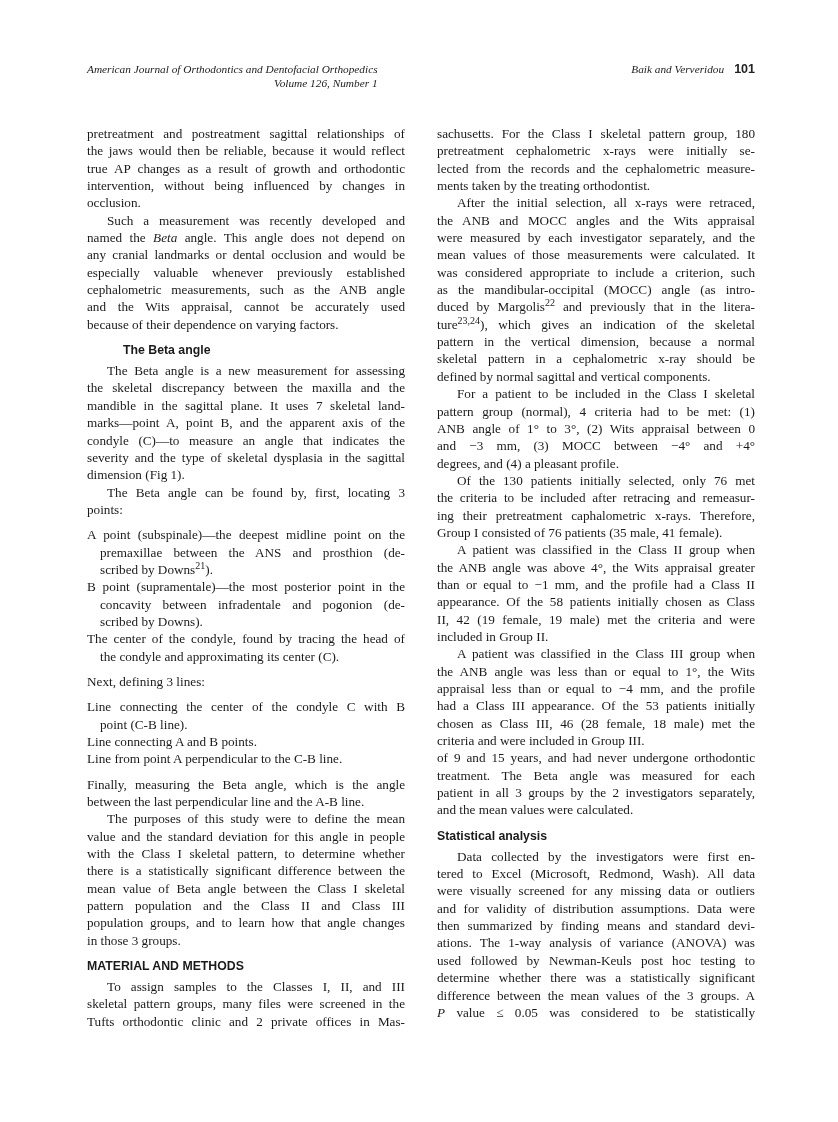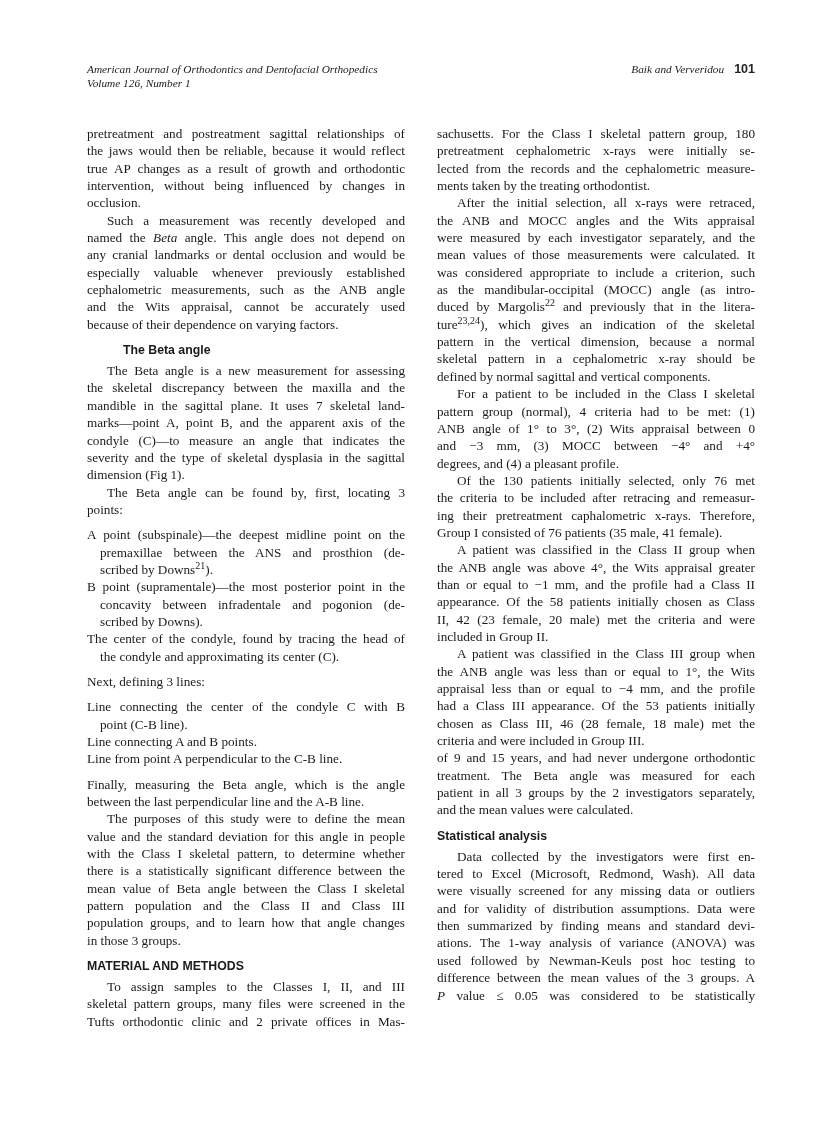--- a/index.html
+++ b/index.html
@@ -1,17 +1,17 @@
 <!DOCTYPE html>
 <html><head>
 <meta charset="utf-8">
 <style>
   html, body { margin: 0; padding: 0; background: #ffffff; }
   body { width: 838px; height: 1122px; position: relative; overflow: hidden; color: #1a1a1a; }
-  .hdr { position: absolute; font-family: "Liberation Serif", serif; font-style: italic; font-size: 11.3px; line-height: 14px; color: #222; }
+  .hdr { position: absolute; font-family: "Liberation Serif", serif; font-style: italic; font-size: 11.3px; line-height: 14px; color: #222; text-align: right; }
   .hdr-left { left: 87px; top: 62px; }
   .hdr-right { right: 83px; top: 62px; text-align: right; white-space: nowrap; }
   .hdr-right .pg { font-family: "Liberation Sans", sans-serif; font-style: normal; font-weight: bold; font-size: 12.5px; margin-left: 10px; }
   .col { position: absolute; top: 125px; width: 318px; font-family: "Liberation Serif", serif; font-size: 13.2px; color: #1a1a1a; }
   .col-left { left: 87px; }
   .col-right { left: 437px; }
   .ln { display: block; height: 17.35px; line-height: 17.35px; white-space: nowrap; text-align: justify; text-align-last: justify; }
   .ln.last { text-align-last: left; }
   .ln.ind { padding-left: 20px; }
   .ln.hang { padding-left: 13px; }
@@ -146,21 +146,21 @@
     <span class="ln ind">Of the 130 patients initially selected, only 76 met</span>
     <span class="ln">the criteria to be included after retracing and remeasur-</span>
     <span class="ln">ing their pretreatment caphalometric x-rays. Therefore,</span>
     <span class="ln last">Group I consisted of 76 patients (35 male, 41 female).</span>
   </div>
   <div>
     <span class="ln ind">A patient was classified in the Class II group when</span>
     <span class="ln">the ANB angle was above 4°, the Wits appraisal greater</span>
     <span class="ln">than or equal to −1 mm, and the profile had a Class II</span>
     <span class="ln">appearance. Of the 58 patients initially chosen as Class</span>
-    <span class="ln">II, 42 (23 female, 20 male) met the criteria and were</span>
+    <span class="ln">II, 42 (19 female, 19 male) met the criteria and were</span>
     <span class="ln last">included in Group II.</span>
   </div>
   <div>
     <span class="ln ind">A patient was classified in the Class III group when</span>
     <span class="ln">the ANB angle was less than or equal to 1°, the Wits</span>
     <span class="ln">appraisal less than or equal to −4 mm, and the profile</span>
     <span class="ln">had a Class III appearance. Of the 53 patients initially</span>
     <span class="ln">chosen as Class III, 46 (28 female, 18 male) met the</span>
     <span class="ln last">criteria and were included in Group III.</span>
   </div>
@@ -174,16 +174,17 @@
   <span class="h2" style="margin-top:9px;">Statistical analysis</span>
 
   <div>
     <span class="ln ind">Data collected by the investigators were first en-</span>
     <span class="ln">tered to Excel (Microsoft, Redmond, Wash). All data</span>
     <span class="ln">were visually screened for any missing data or outliers</span>
     <span class="ln">and for validity of distribution assumptions. Data were</span>
     <span class="ln">then summarized by finding means and standard devi-</span>
     <span class="ln">ations. The 1-way analysis of variance (ANOVA) was</span>
     <span class="ln">used followed by Newman-Keuls post hoc testing to</span>
+    <span class="ln">determine whether there was a statistically significant</span>
     <span class="ln">difference between the mean values of the 3 groups. A</span>
     <span class="ln"><i>P</i><span> value ≤ 0.05 was considered to be statistically</span></span>
   </div>
 </div>
 
 </body></html>

